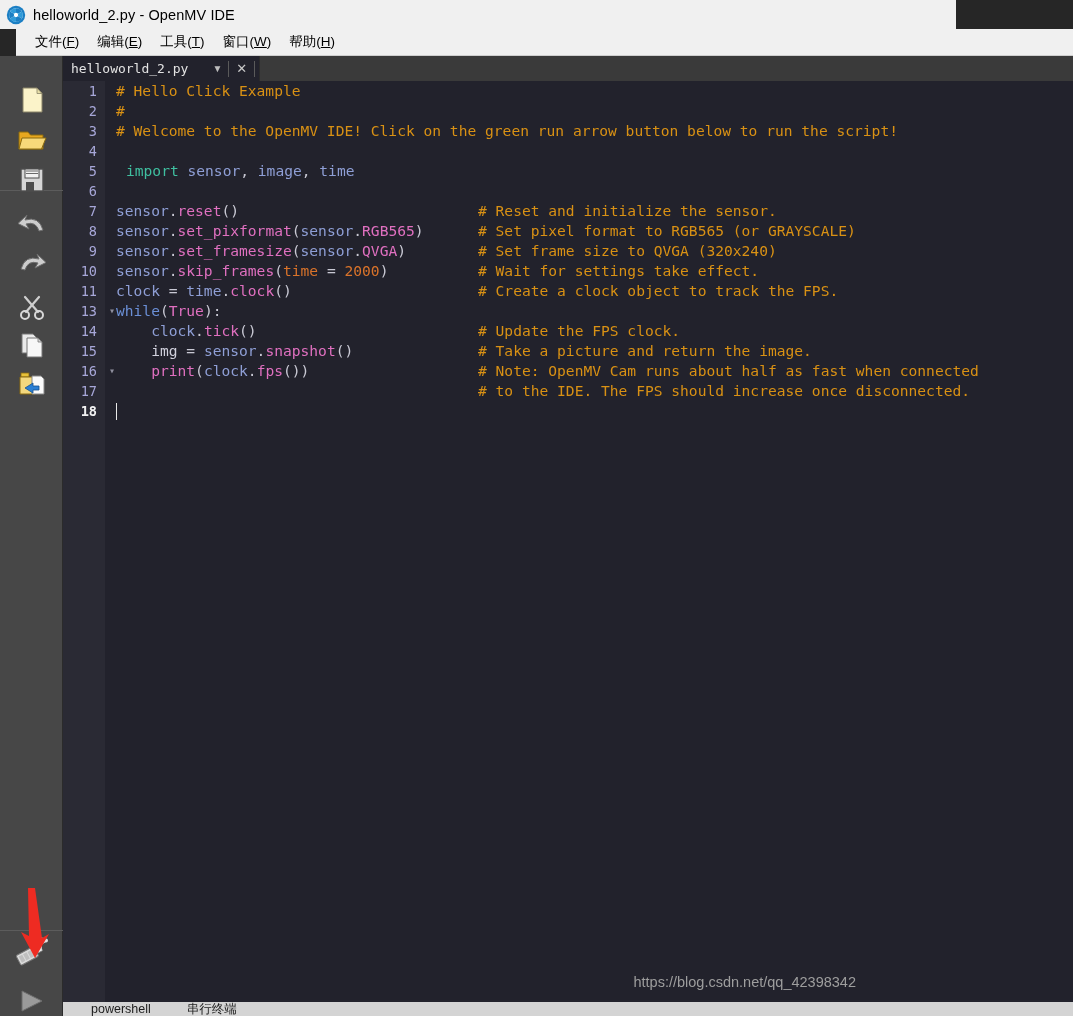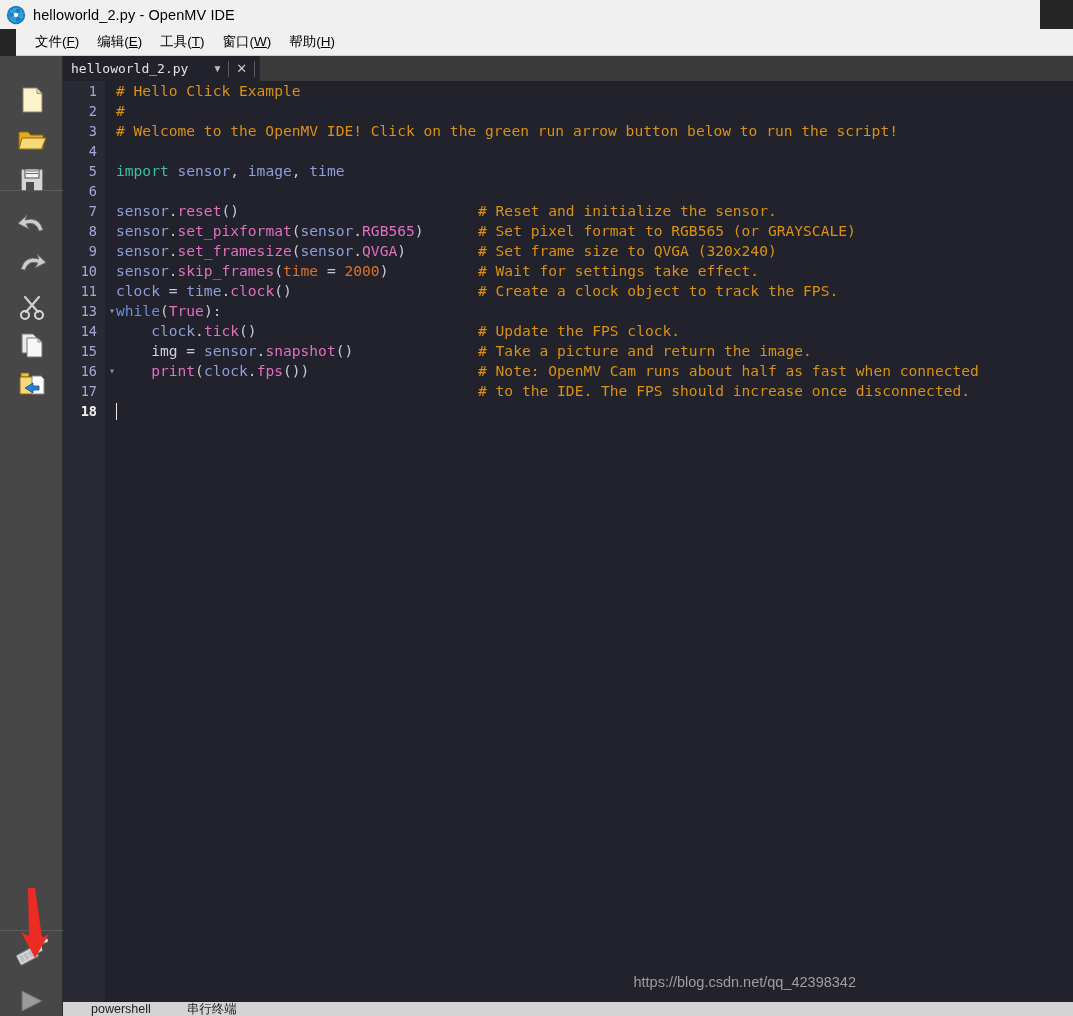--- a/index.html
+++ b/index.html
@@ -11,21 +11,21 @@
   }
   #app {
     position: relative;
     width: 1073px; height: 1016px;
     overflow: hidden;
   }
 
   
   .titlebar {
     position: absolute; left: 0; top: 0;
-    width: 1040px; height: 29px;
+    width: 956px; height: 29px;
     background: #f0f0f0;
     display: flex; align-items: center;
     box-sizing: border-box;
     padding-left: 6px;
   }
   .app-logo {
     width: 20px; height: 20px;
     margin-right: 7px;
     flex: 0 0 auto;
   }
@@ -159,21 +159,21 @@
   .code {
     position: absolute; left: 53px; top: 0;
     white-space: pre;
   }
   .cmt-col {
     position: absolute; left: 415px; top: 0;
     white-space: pre;
   }
   
   .t-cmt  { color: #d99114; }
-  .t-kw   { color: #3fbfa0; }
+  .t-kw   { color: #3fbfa0; margin-left: 10px; }
   .t-kw2  { color: #6b8fd6; }
   .t-id   { color: #8f9fd6; }
   .t-fn   { color: #e070c0; }
   .t-num  { color: #d9732a; }
   .t-op   { color: #c9c9d4; }
   .t-pln  { color: #d0d0dc; text-align: right; }
   .t-bool { color: #e070c0; }
 
   .caret {
     position: absolute;

